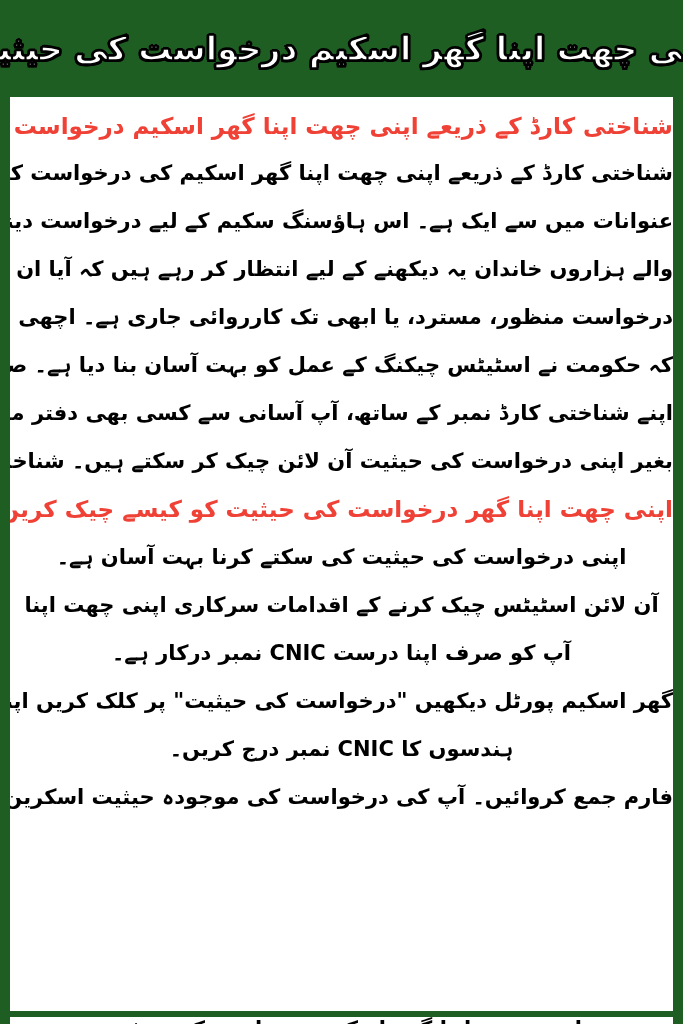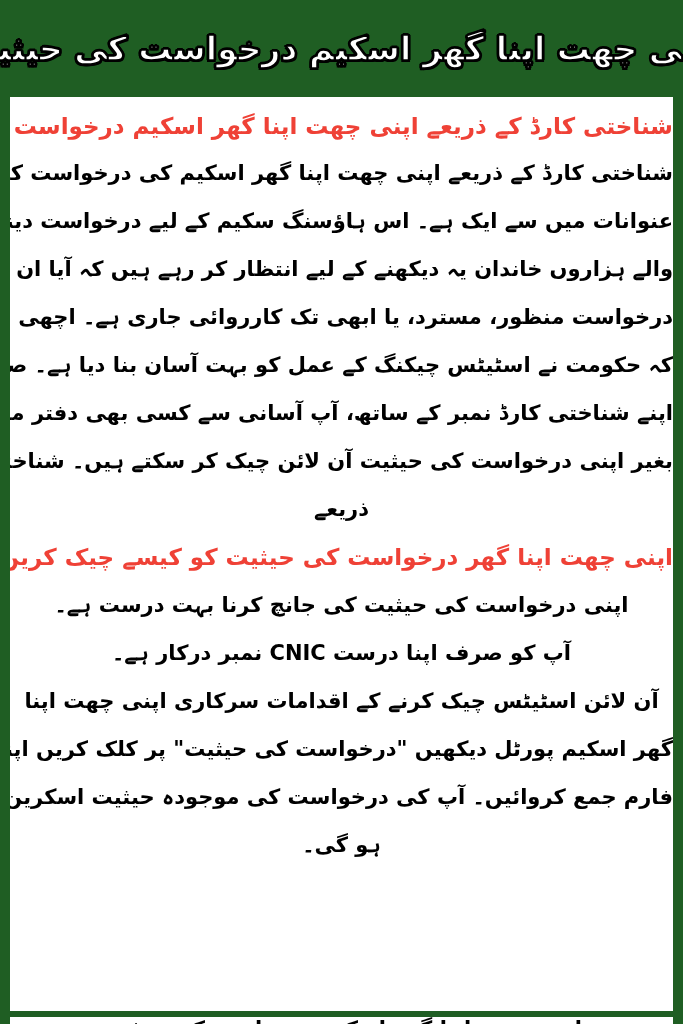--- a/index.html
+++ b/index.html
@@ -98,28 +98,27 @@
 
   <div class="line h1-line">شناختی کارڈ کے ذریعے اپنی چھت اپنا گھر اسکیم درخواست کی حیثیت کی</div>
 
   <div class="line body-line">شناختی کارڈ کے ذریعے اپنی چھت اپنا گھر اسکیم کی درخواست کا اسٹیٹس</div>
   <div class="line body-line">عنوانات میں سے ایک ہے۔ اس ہاؤسنگ سکیم کے لیے درخواست دینے</div>
   <div class="line body-line">والے ہزاروں خاندان یہ دیکھنے کے لیے انتظار کر رہے ہیں کہ آیا ان کی</div>
   <div class="line body-line">درخواست منظور، مسترد، یا ابھی تک کارروائی جاری ہے۔ اچھی خبر یہ ہے</div>
   <div class="line body-line">کہ حکومت نے اسٹیٹس چیکنگ کے عمل کو بہت آسان بنا دیا ہے۔ صرف</div>
   <div class="line body-line">اپنے شناختی کارڈ نمبر کے ساتھ، آپ آسانی سے کسی بھی دفتر میں گئے</div>
   <div class="line body-line">بغیر اپنی درخواست کی حیثیت آن لائن چیک کر سکتے ہیں۔ شناختی کارڈ کے</div>
-  <div class="line body-line">ذریعے</div>
 
   <div class="line h2-line">اپنی چھت اپنا گھر درخواست کی حیثیت کو کیسے چیک کریں۔</div>
 
-  <div class="line body-line">اپنی درخواست کی حیثیت کی جانچ کرنا بہت درست ہے۔</div>
+  <div class="line body-line">اپنی درخواست کی حیثیت کی سکتے کرنا بہت آسان ہے۔</div>
+  <div class="line body-line">آن لائن اسٹیٹس چیک کرنے کے اقدامات سرکاری اپنی چھت اپنا</div>
   <div class="line body-line">آپ کو صرف اپنا درست CNIC نمبر درکار ہے۔</div>
-  <div class="line body-line">آن لائن اسٹیٹس چیک کرنے کے اقدامات سرکاری اپنی چھت اپنا</div>
   <div class="line body-line">گھر اسکیم پورٹل دیکھیں "درخواست کی حیثیت" پر کلک کریں اپنا 13</div>
+  <div class="line body-line">ہندسوں کا CNIC نمبر درج کریں۔</div>
   <div class="line body-line">فارم جمع کروائیں۔ آپ کی درخواست کی موجودہ حیثیت اسکرین پر ظاہر</div>
-  <div class="line body-line">ہو گی۔</div>
 
 </div>
 
 <div class="card-cutoff">
   <div class="cut-line">اپنی چھت اپنا گھر اسکیم درخواست کی حیثیت</div>
 </div>
 
 </body></html>

